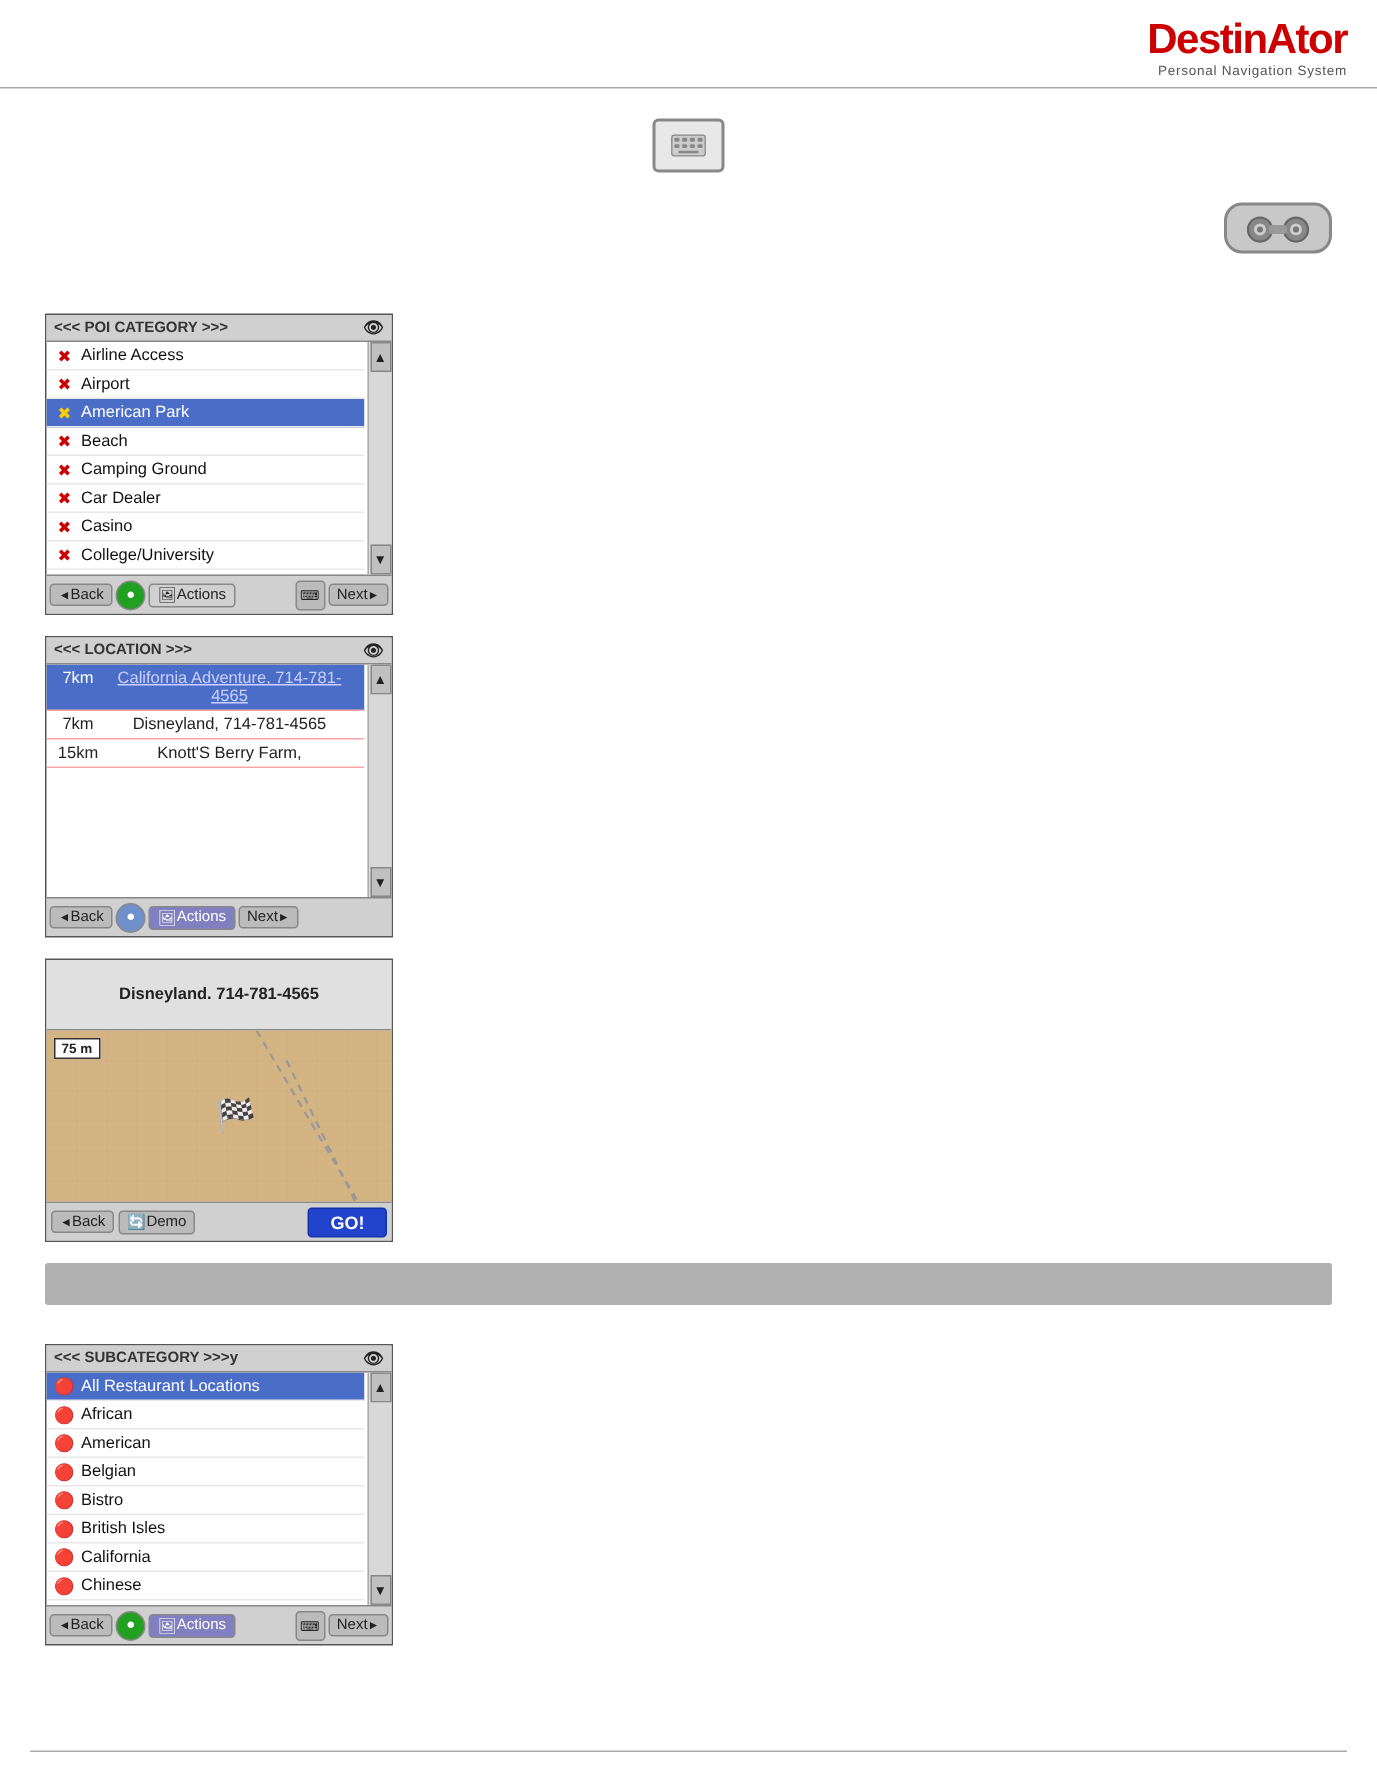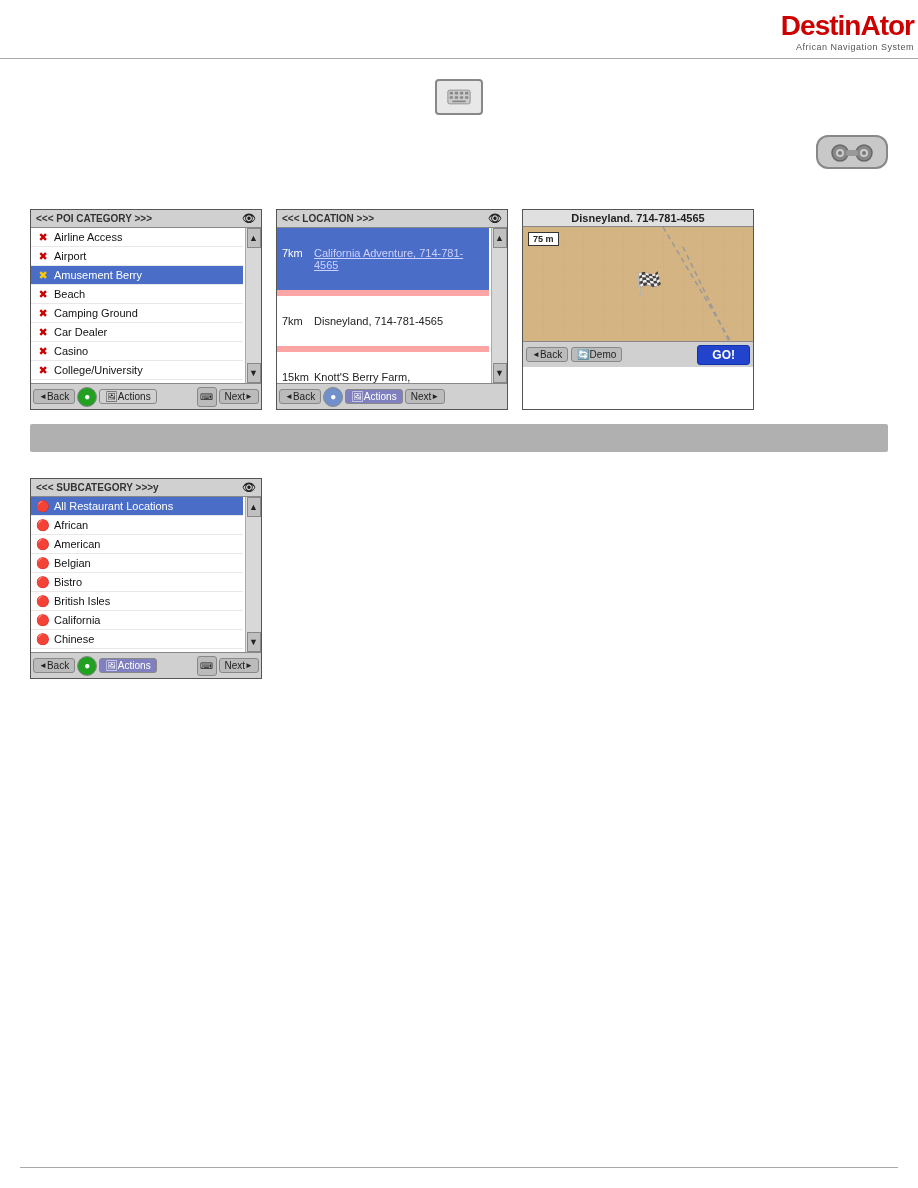--- a/index.html
+++ b/index.html
@@ -10,21 +10,21 @@
       font-family: Arial, sans-serif;
       font-size: 13px;
       color: #222;
       position: relative;
     }
 
     
     .header {
       display: flex;
       justify-content: flex-end;
-      padding: 10px 4px 6px 20px;
+      padding: 10px 20px 6px 20px;
       border-bottom: 1px solid #aaa;
     }
     .logo-area {
       display: flex;
       flex-direction: column;
       align-items: flex-end;
     }
     .logo-text {
       font-size: 28px;
       font-weight: bold;
@@ -88,20 +88,21 @@
       font-size: 13px;
       color: #222;
     }
 
     
     .panels-row {
       display: flex;
       gap: 14px;
       margin: 20px 0 14px 0;
       justify-content: flex-start;
+      flex-direction: column;
     }
 
     
     .panel {
       border: 1.5px solid #555;
       background: #fff;
       width: 232px;
       font-size: 11px;
     }
 
@@ -239,23 +240,24 @@
       align-items: center;
       justify-content: center;
       font-size: 9px;
       margin-left: auto;
     }
 
     
     .loc-item {
       display: flex;
       align-items: flex-start;
-      padding: 19px 5px;
+      padding: 3px 5px;
       font-size: 11px;
-      border-bottom: 6px solid #fca5a5;
+      border-bottom: 1px solid #fca5a5;
+      text-align: center;
     }
     .loc-item.selected {
       background: #4a6dc8;
       color: #fff;
     }
     .loc-item .dist {
       width: 32px;
       flex-shrink: 0;
       font-size: 11px;
       color: inherit;
@@ -275,21 +277,21 @@
     }
 
     
     .map-panel {
       border: 1.5px solid #555;
       background: #fff;
       width: 232px;
     }
     .map-panel-header {
       background: #e0e0e0;
-      padding: 2px 6px;
+      padding: 17px 6px;
       font-size: 11px;
       font-weight: bold;
       border-bottom: 1px solid #888;
       text-align: center;
     }
     .map-area {
       background: #d4b483;
       height: 114px;
       position: relative;
       overflow: hidden;
@@ -360,21 +362,21 @@
     .icon-red { color: #cc0000; }
   </style>
 </head>
 <body>
 
 <div class="header">
   <div class="logo-area">
     <div class="logo-text">
       <span>Destin</span><span style="color:#c00">A</span><span>tor</span>
     </div>
-    <div class="logo-subtitle">African Navigation System</div>
+    <div class="logo-subtitle">Personal Navigation System</div>
   </div>
 </div>
 
 <div class="main-content">
 
   <div class="keyboard-row">
     <div class="keyboard-icon-box">
       <svg width="28" height="18" viewBox="0 0 28 18">
         <rect x="1" y="1" width="26" height="16" rx="2" fill="#ccc" stroke="#888" stroke-width="1"></rect>
         <rect x="3" y="3" width="4" height="3" rx="1" fill="#888"></rect>
@@ -418,21 +420,21 @@
           <div class="panel-item">
             <span class="item-icon icon-red">✖</span>
             <span>Airline Access</span>
           </div>
           <div class="panel-item">
             <span class="item-icon icon-red">✖</span>
             <span>Airport</span>
           </div>
           <div class="panel-item selected">
             <span class="item-icon" style="color:#ffcc00;">✖</span>
-            <span>Amusement Berry</span>
+            <span>American Park</span>
           </div>
           <div class="panel-item">
             <span class="item-icon icon-red">✖</span>
             <span>Beach</span>
           </div>
           <div class="panel-item">
             <span class="item-icon icon-red">✖</span>
             <span>Camping Ground</span>
           </div>
           <div class="panel-item">

